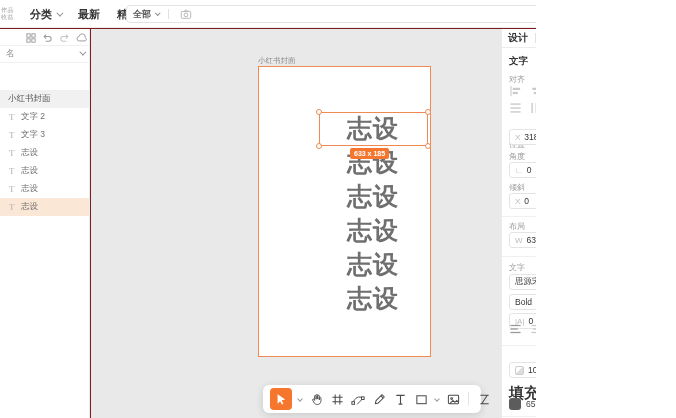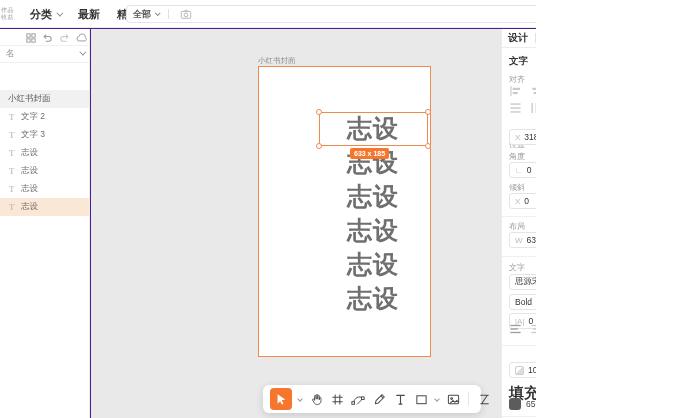--- a/index.html
+++ b/index.html
@@ -1,18 +1,18 @@
 <!DOCTYPE html>
 <html><head>
 <meta charset="utf-8">
 <style>
   * { margin:0; padding:0; box-sizing:border-box; }
   html,body { background:#fff; }
   body { font-family:"Liberation Sans", sans-serif; }
-  .app { position:relative; width:536px; height:418px; overflow:hidden; background:#4c1d95; }
+  .app { position:relative; width:536px; height:418px; overflow:hidden; background:#7f1d1d; }
 
   
   .topbar { position:absolute; top:0; left:0; width:676px; height:28px; background:#fff; border-bottom:1px solid #ececec; z-index:5; }
   .corner { position:absolute; left:1px; top:7px; font-size:6px; line-height:7px; color:#9a9a9a; letter-spacing:.5px; }
   .nav { position:absolute; left:30px; top:0; height:28px; display:flex; align-items:center; gap:17px; }
   .nav-item { font-size:11px; font-weight:bold; color:#333; cursor:pointer; display:flex; align-items:center; gap:4px; white-space:nowrap; }
   .caret { width:5px; height:5px; border-right:1px solid #888; border-bottom:1px solid #888; transform:rotate(45deg) translateY(-2px); display:inline-block; }
   .searchbox { position:absolute; left:126px; top:5px; width:416px; height:18px; border:1px solid #e3e3e3; border-radius:4px; background:#fff; display:flex; align-items:center; padding:0 6px; overflow:hidden; }
   .filter { display:flex; align-items:center; gap:4px; font-size:9px; color:#555; font-weight:bold; cursor:pointer; white-space:nowrap; }
   .filter .caret { transform:rotate(45deg) translateY(-1px); width:4px; height:4px; }

